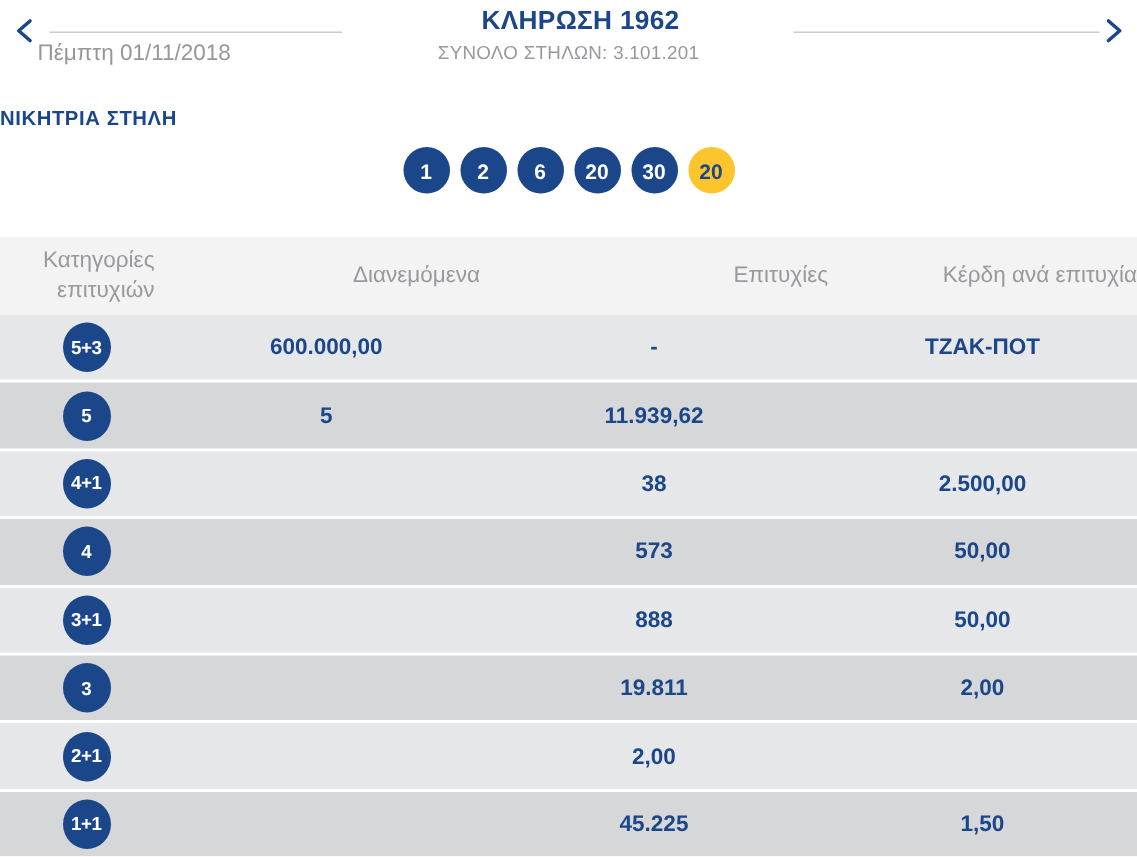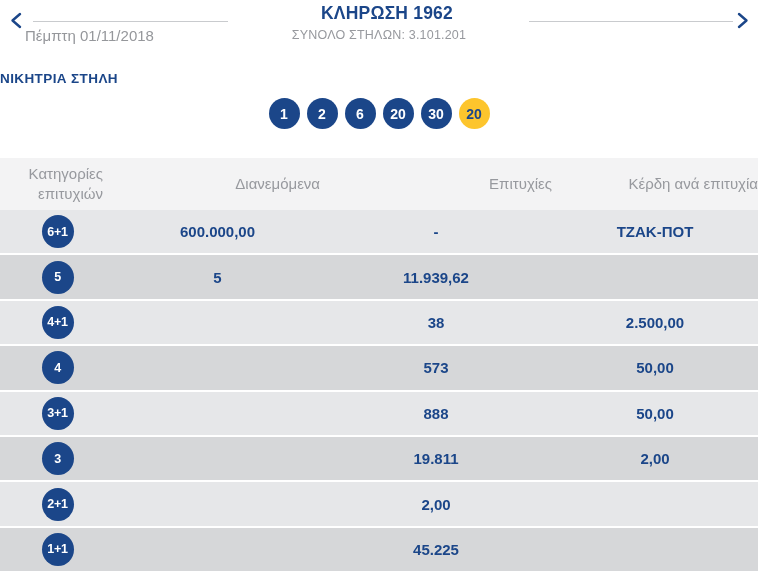--- a/index.html
+++ b/index.html
@@ -124,21 +124,21 @@
   <div class="results">
     <div class="thead">
         <div class="cell c0">Κατηγορίες επιτυχιών</div>
         <div class="cell c1">Διανεμόμενα</div>
         <div class="cell c2">Επιτυχίες</div>
         <div class="cell c3">Κέρδη ανά επιτυχία</div>
       </div>
     <div class="tbody">
         <div class="trow">
           <div>
-            <div class="badge">6+1</div>
+            <div class="badge">5+3</div>
           </div>
           <div>600.000,00</div>
           <div>-</div>
           <div>ΤΖΑΚ-ΠΟΤ</div>
         </div>
         <div class="trow">
           <div>
             <div class="badge">5</div>
           </div>
           <div>5</div>
@@ -182,17 +182,18 @@
           </div>
           <div></div>
           <div>2,00</div>
         </div>
         <div class="trow">
           <div>
             <div class="badge">1+1</div>
           </div>
           <div></div>
           <div>45.225</div>
+          <div>1,50</div>
         </div>
       </div>
   </div>
 
 </div>
 
 </body></html>

